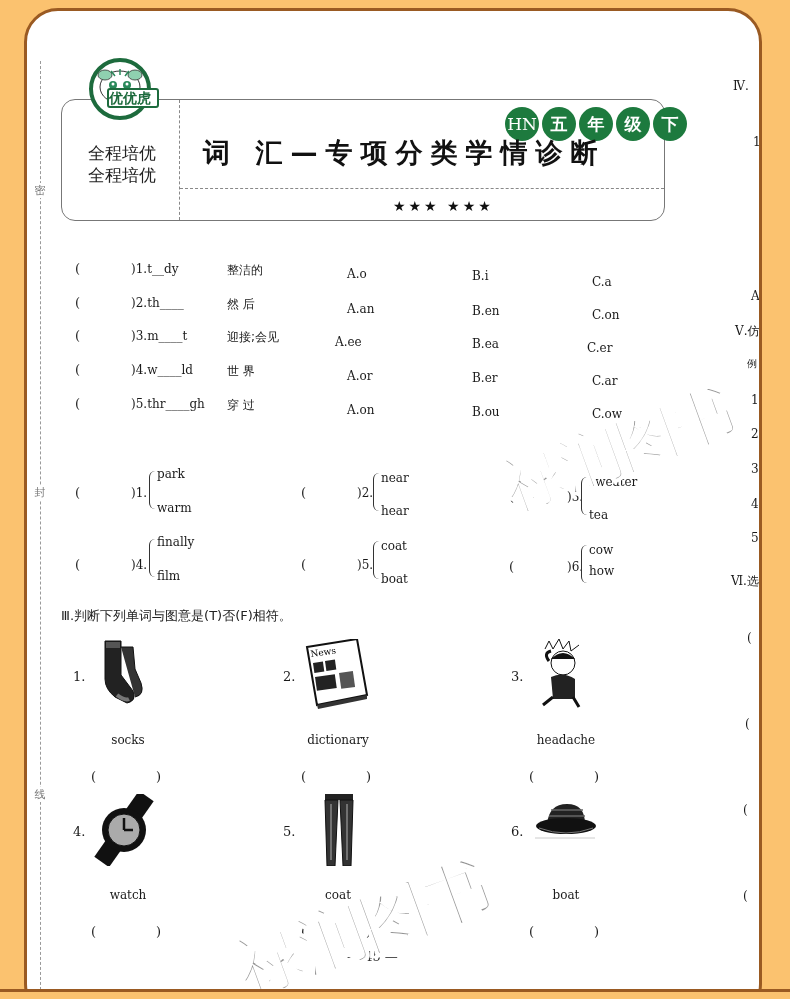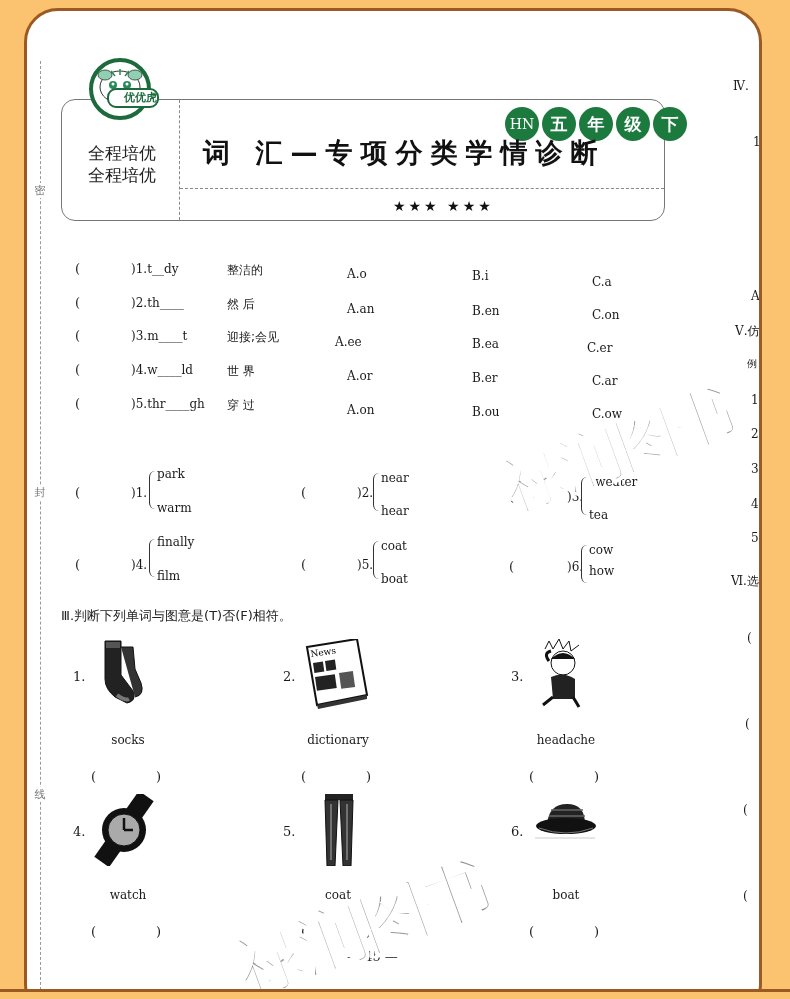--- a/index.html
+++ b/index.html
@@ -43,43 +43,43 @@
   .brand-text {
     position: absolute; left: 8px; top: 42px; width: 104px;
     font-family: "DejaVu Sans", sans-serif; font-size: 17px; line-height: 22px;
     text-align: center; color: #222;
   }
   .tiger-logo {
     position: absolute; left: 54px; top: 46px; width: 78px; height: 64px;
   }
   .tiger-badge {
     position: absolute; left: 80px; top: 77px; width: 52px; height: 20px;
-    border: 2px solid #1d6b3d; border-radius: 9px; background: #fff;
-    font-family: "DejaVu Sans", sans-serif; font-size: 11px; color: #1d6b3d;
-    text-align: right; line-height: 16px; font-weight: bold;
+    border: 2px solid #1d6b3d; border-radius: 3px; background: #fff;
+    font-family: "DejaVu Sans", sans-serif; font-size: 14px; color: #1d6b3d;
+    text-align: left; line-height: 16px; font-weight: bold;
   }
   .header-title {
     position: absolute; left: 176px; top: 124px; width: 460px;
     font-family: "DejaVu Sans", sans-serif; font-size: 27px; font-weight: bold;
     letter-spacing: 8px; color: #111; white-space: nowrap;
   }
   .header-dash {
     position: absolute; left: 118px; right: 0; top: 88px; border-top: 1px dashed #888;
   }
   .stars {
     position: absolute; left: 366px; top: 187px; font-size: 14px; letter-spacing: 3px;
     font-family: "DejaVu Sans", sans-serif; color: #111;
   }
   .grade-badges { position: absolute; left: 478px; top: 96px; display: flex; gap: 3px; }
   .grade-badge {
     width: 34px; height: 34px; border-radius: 50%;
     background: #1d7a3e; color: #fff; text-align: center; line-height: 34px;
     font-family: "DejaVu Sans", sans-serif; font-size: 17px; font-weight: bold;
   }
-  .grade-badge.hn { font-family: "DejaVu Serif", serif; font-size: 14px; font-weight: normal; }
+  .grade-badge.hn { font-family: "DejaVu Serif", serif; font-size: 17px; font-weight: normal; }
 
   .section-title {
     position: absolute; font-family: "DejaVu Sans", sans-serif; font-size: 13px; color: #222; white-space: nowrap;
   }
   .row { position: absolute; font-size: 12px; white-space: nowrap; }
   .paren { position: absolute; font-size: 13px; }
   .cn { font-family: "DejaVu Sans", sans-serif; font-size: 12px; position: absolute; }
   .opt { position: absolute; font-size: 12px; }
 
   .pair { position: absolute; font-size: 12px; }

